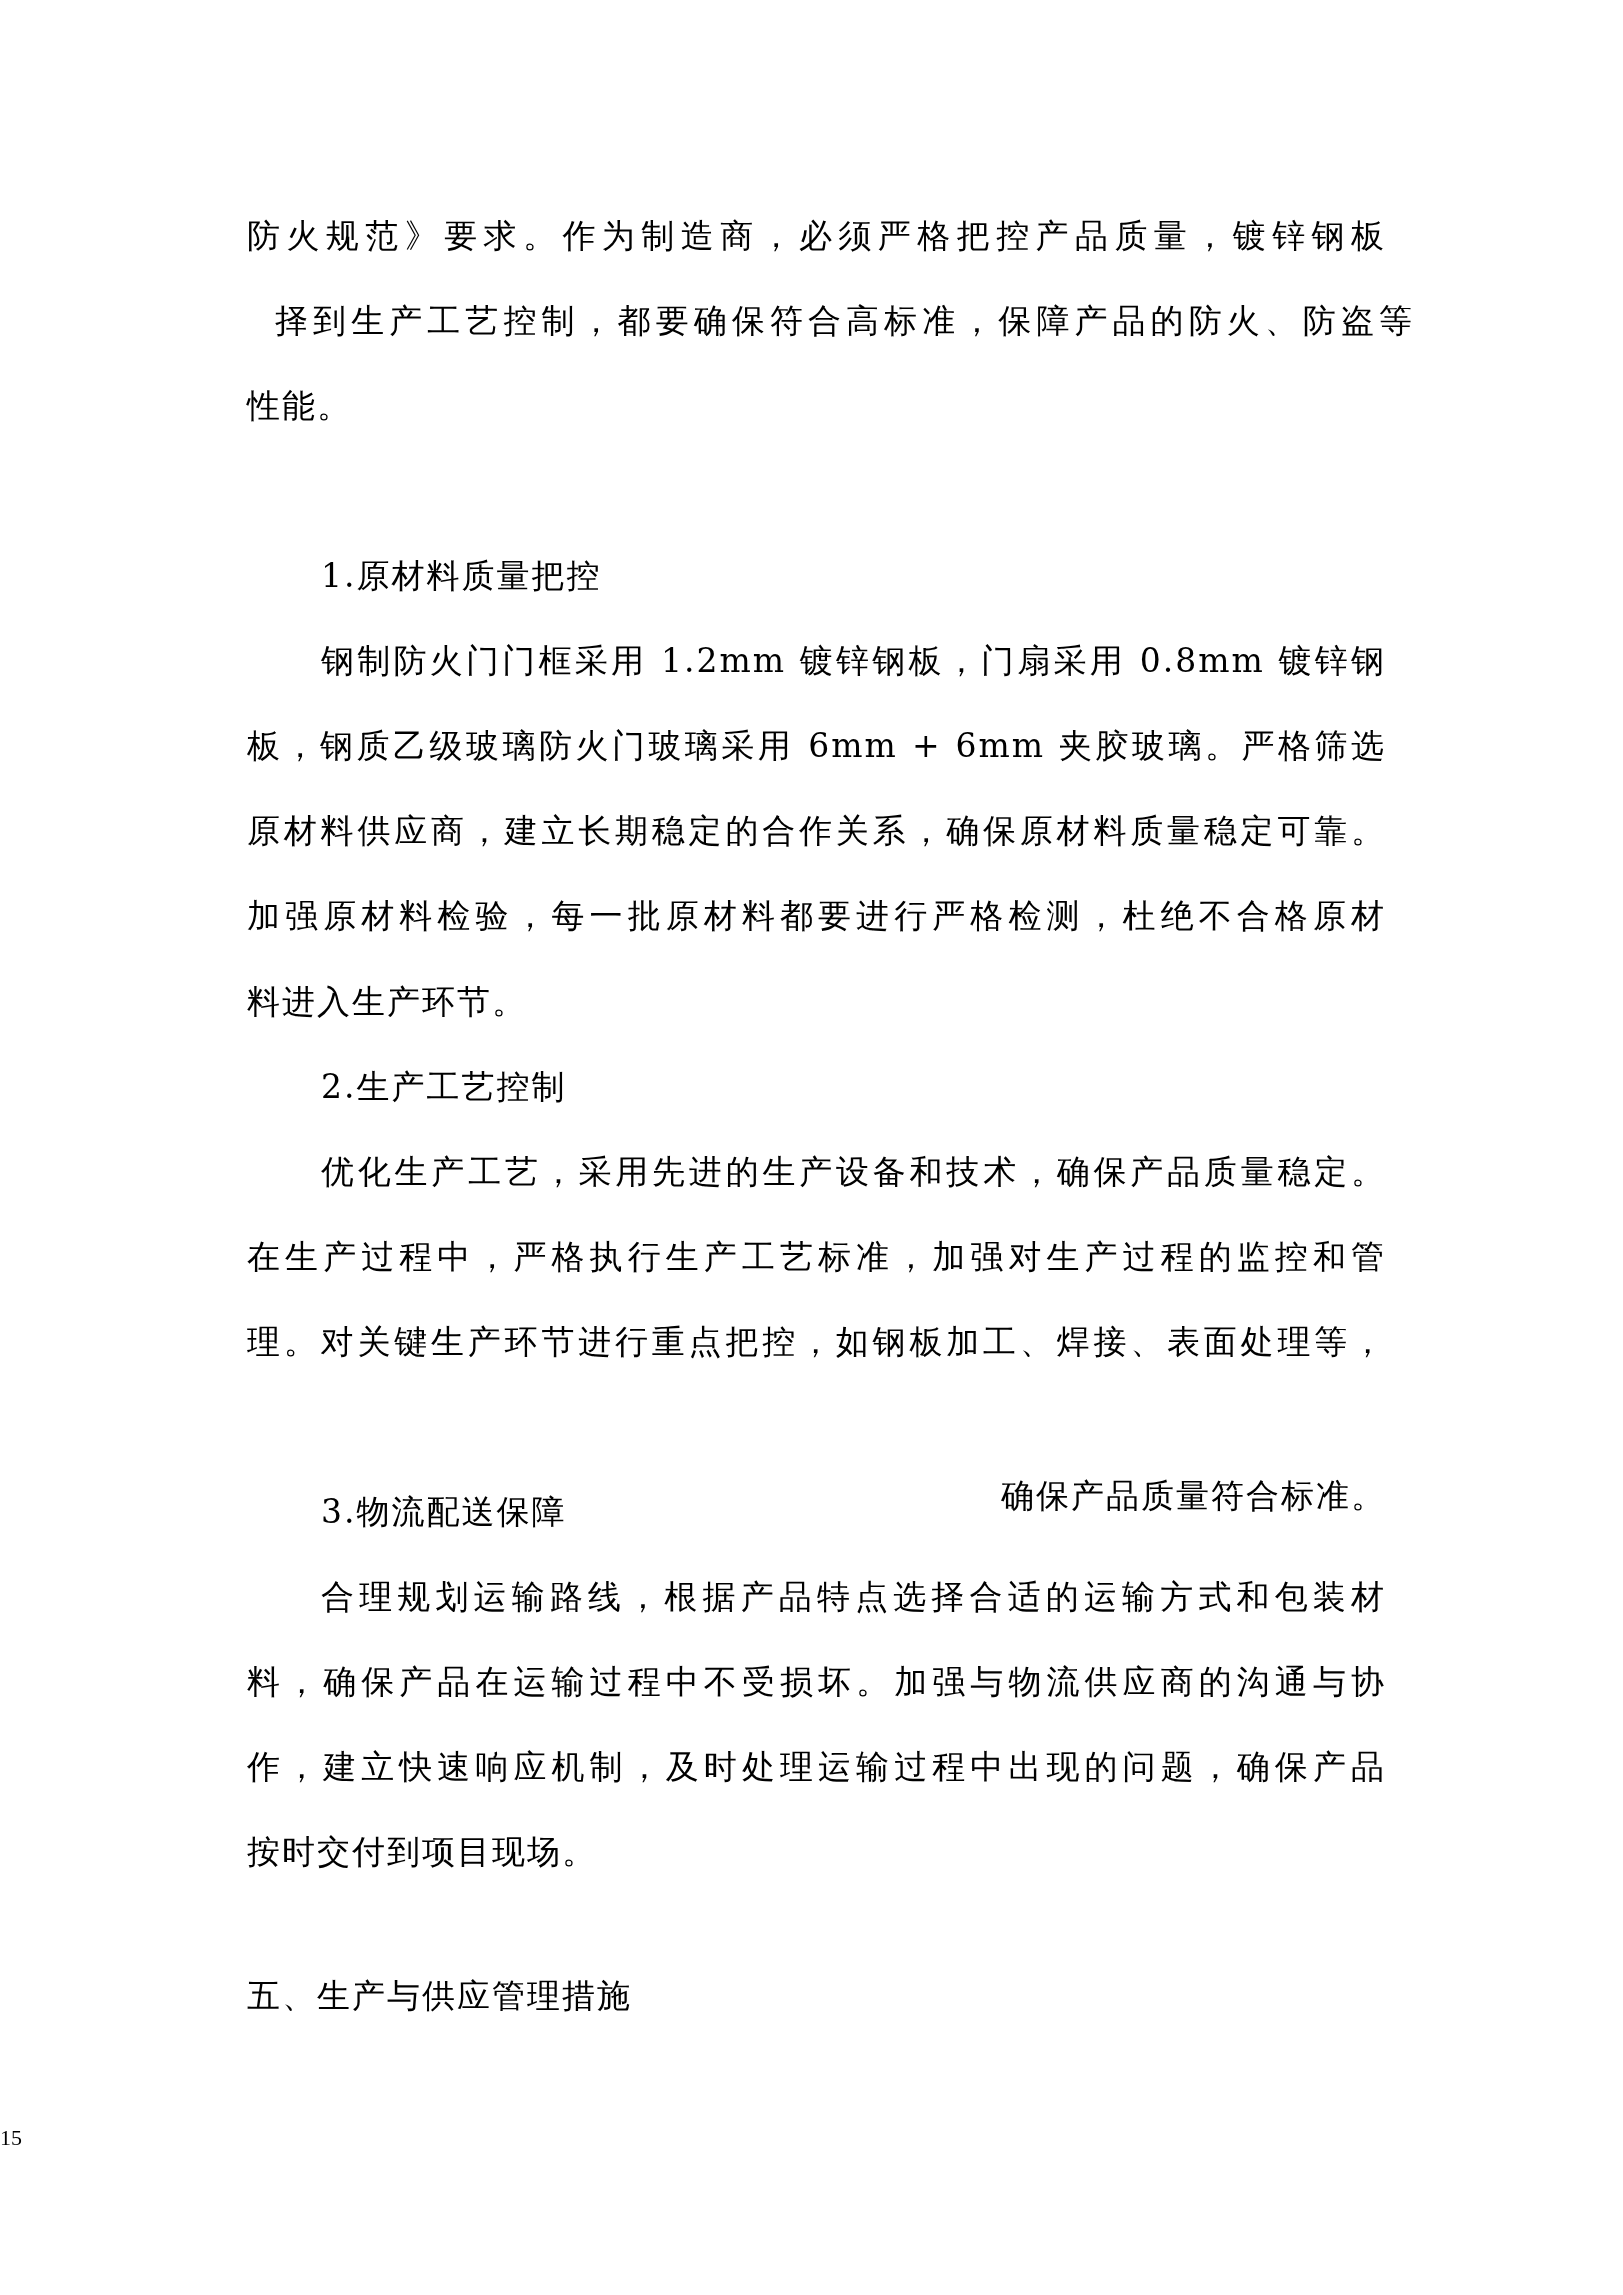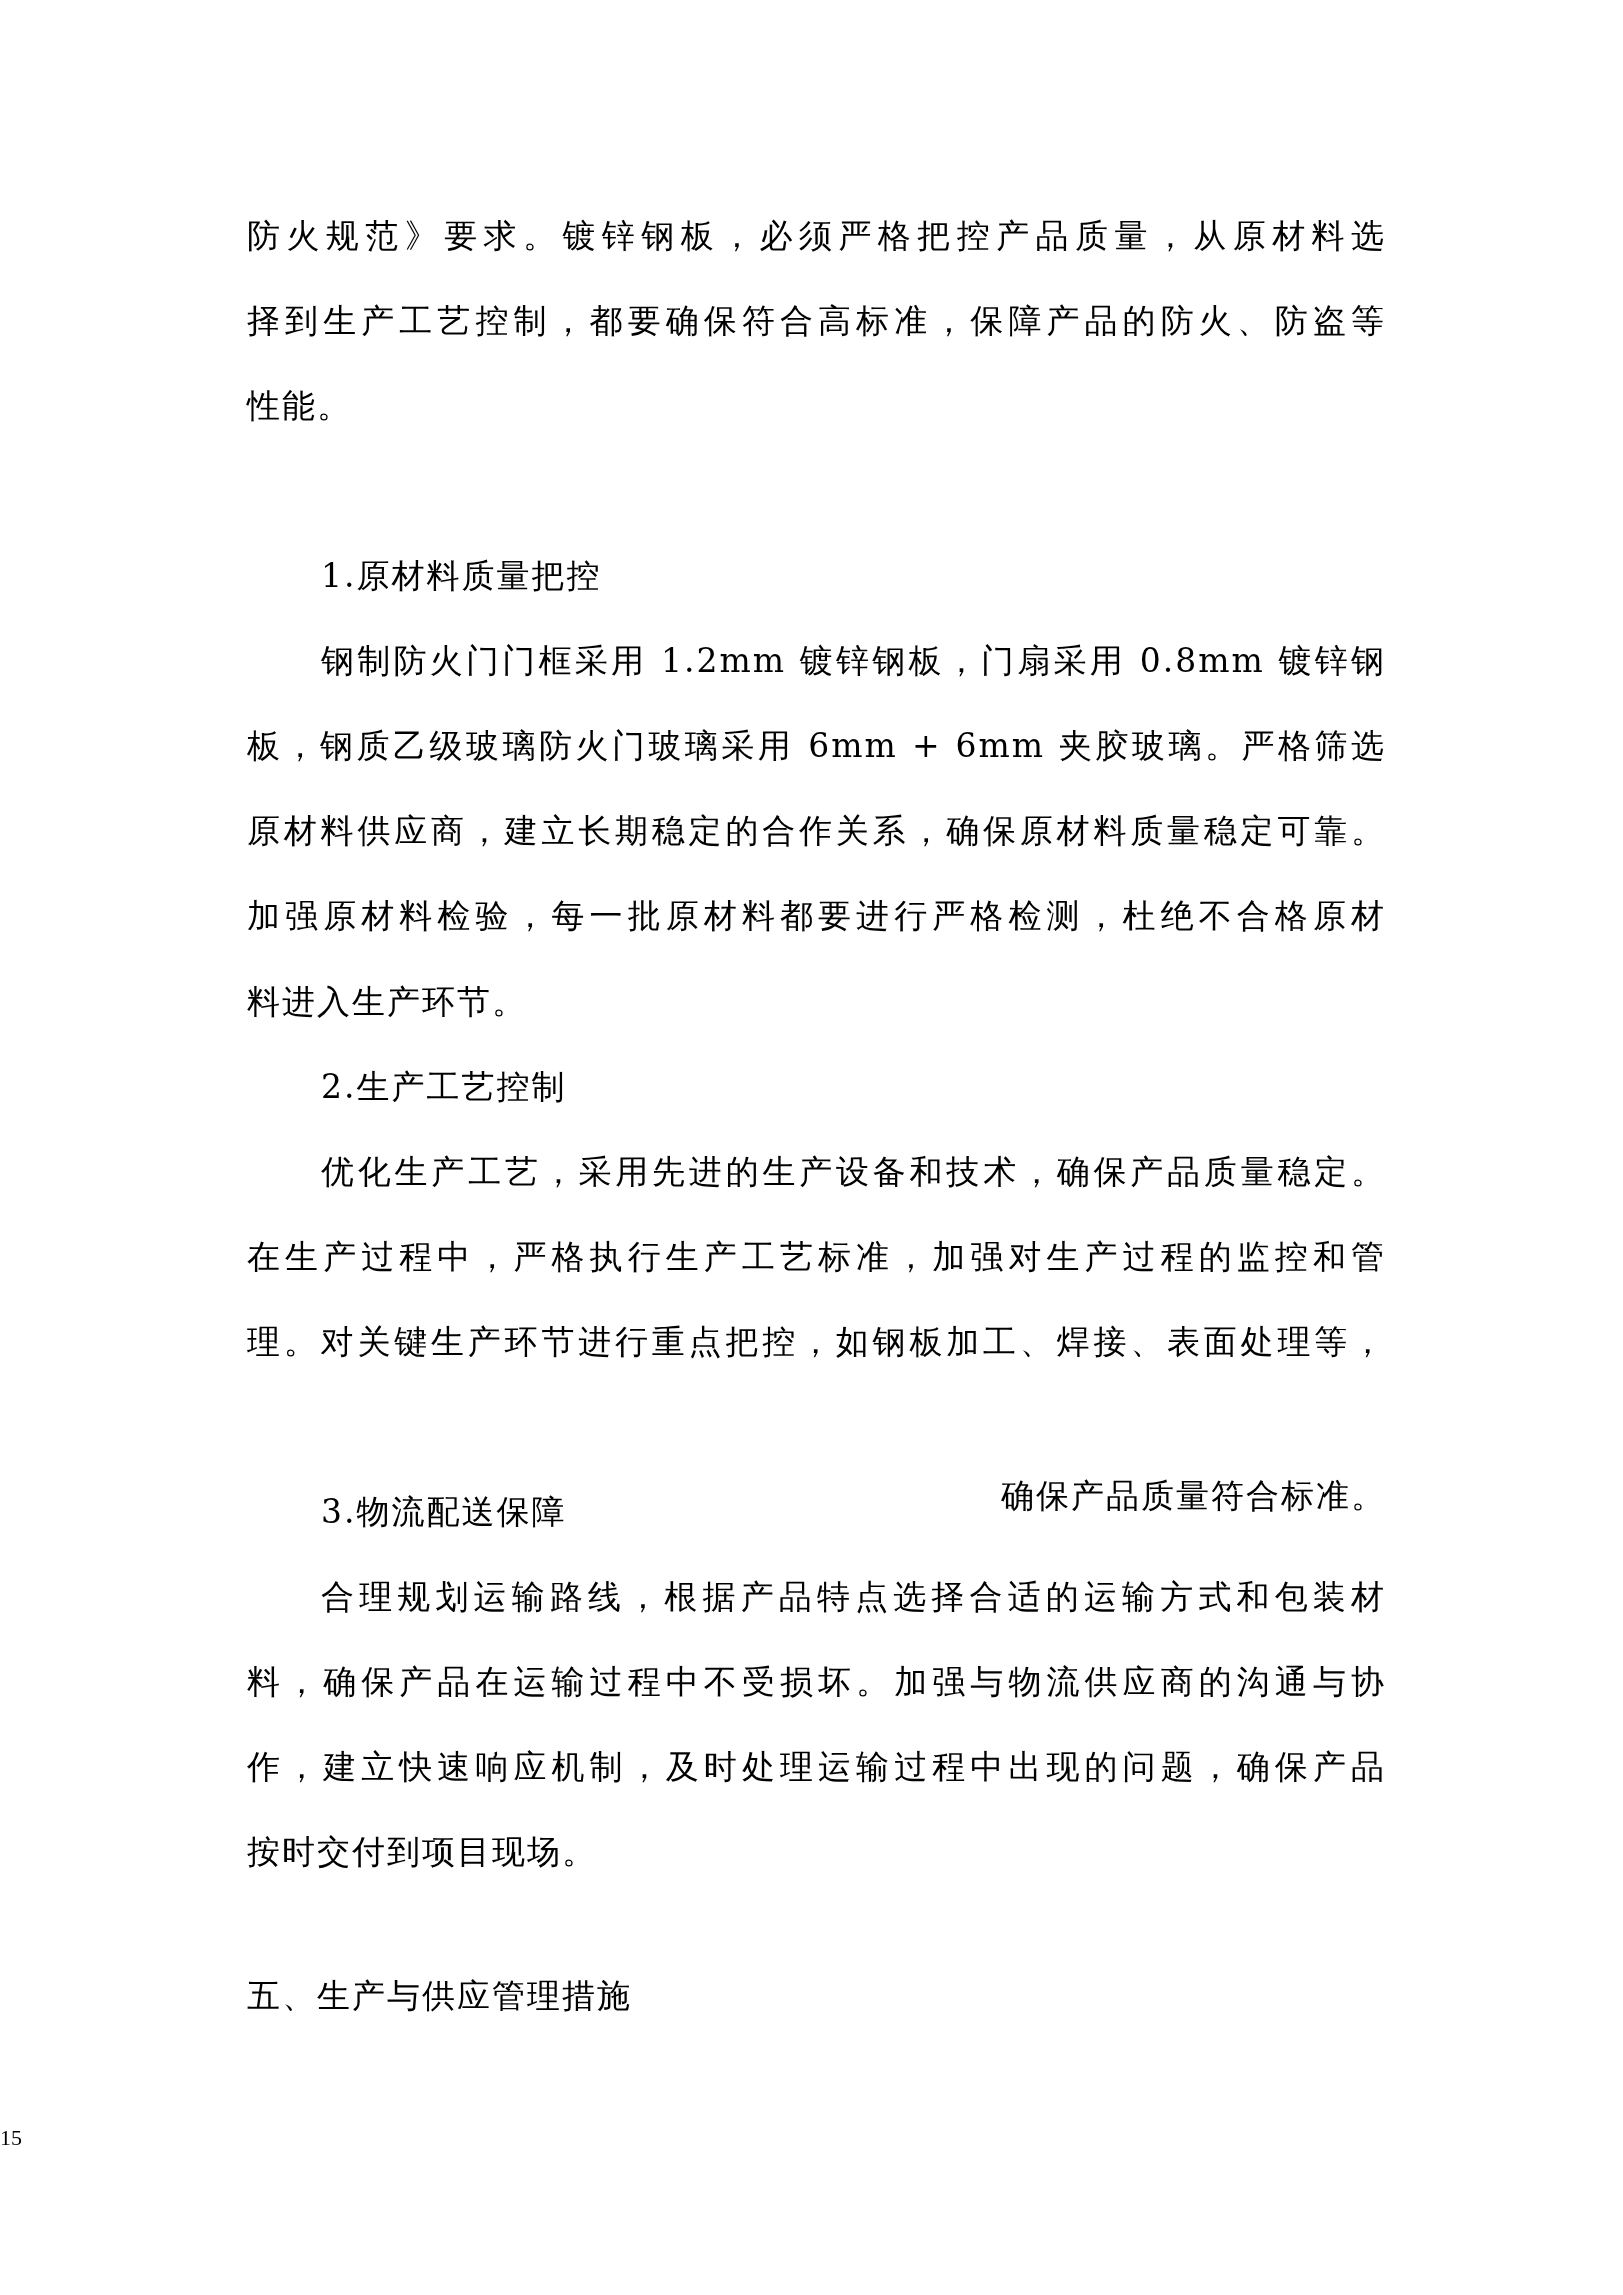--- a/index.html
+++ b/index.html
@@ -48,22 +48,22 @@
   .just {
     text-align: justify;
     text-align-last: justify;
   }
 </style>
 </head>
 <body>
 
 <div class="page">
 
-  <div class="line just" style="top:216px;">防火规范》要求。镀锌钢板，必须严格把控产品质量，从原材料选</div>
-  <div class="line just" style="top:301px;">择到生产工艺控制，都要确保符合高标准，保障产品的防火、防盗等</div>
+  <div class="line just" style="top:216px;">防火规范》要求。作为制造商，必须严格把控产品质量，镀锌钢板</div>
+  <div class="line just" style="top:301px;margin-left:28px;">择到生产工艺控制，都要确保符合高标准，保障产品的防火、防盗等</div>
   <div class="line" style="top:386px;">性能。</div>
 
 
   <div class="line heading sub-indent" style="top:556px;">1.原材料质量把控</div>
   <div class="line indent just" style="top:641px;">钢制防火门门框采用 1.2mm 镀锌钢板，门扇采用 0.8mm 镀锌钢</div>
   <div class="line just" style="top:726px;">板，钢质乙级玻璃防火门玻璃采用 6mm + 6mm 夹胶玻璃。严格筛选</div>
   <div class="line just" style="top:896px;">加强原材料检验，每一批原材料都要进行严格检测，杜绝不合格原材</div>
   <div class="line just" style="top:811px;">原材料供应商，建立长期稳定的合作关系，确保原材料质量稳定可靠。</div>
   <div class="line" style="top:982px;">料进入生产环节。</div>
 

